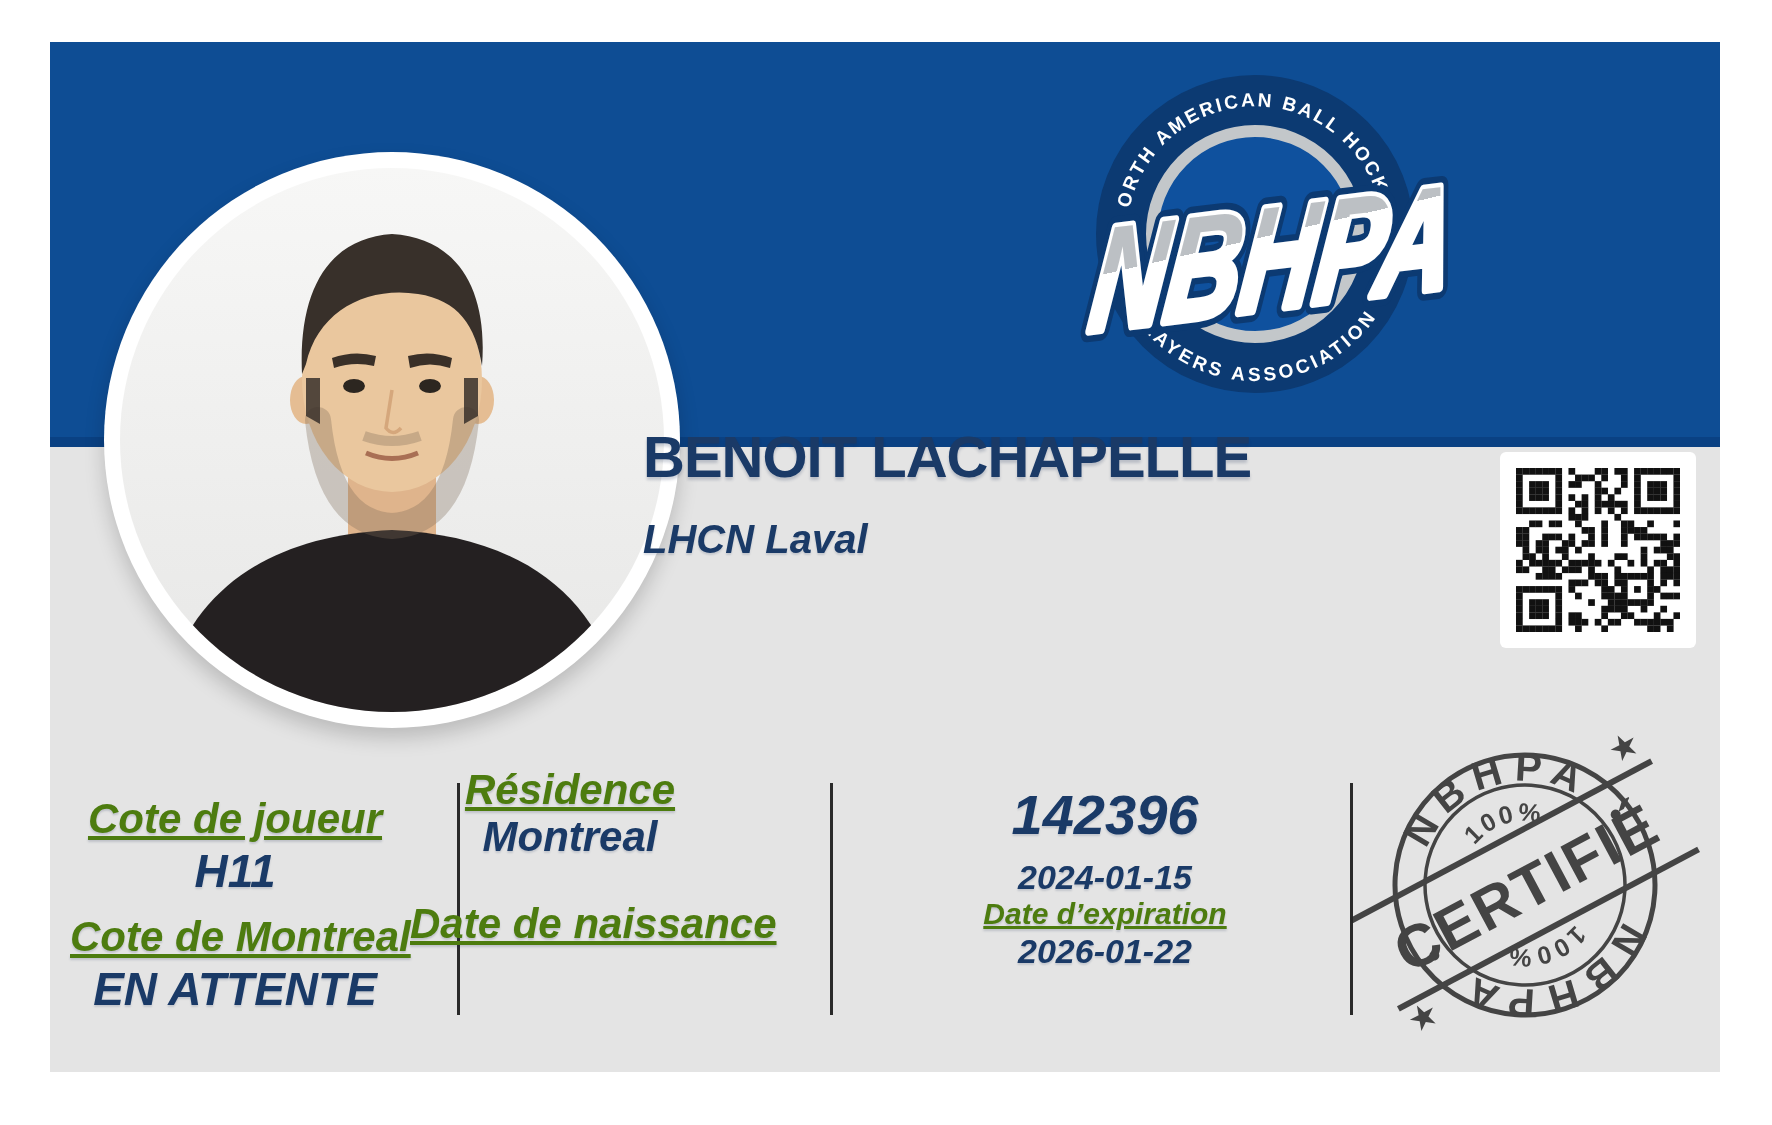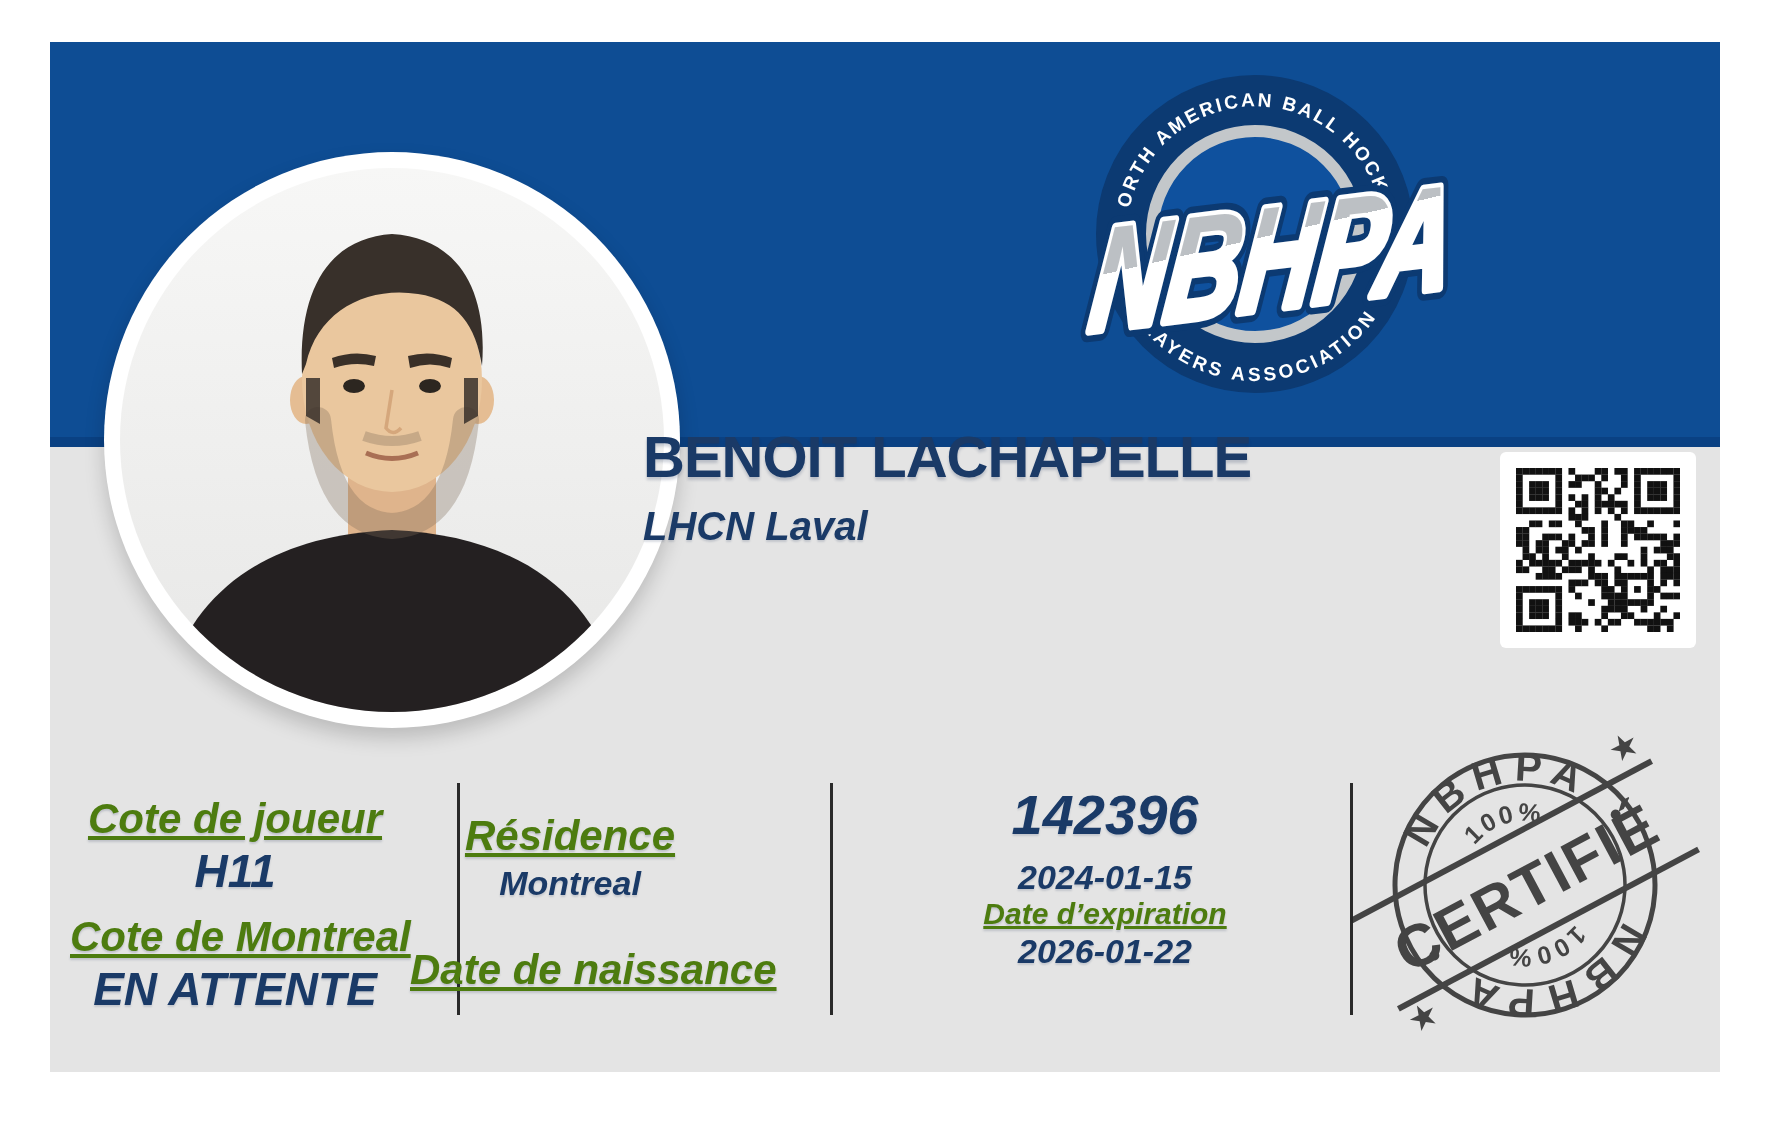--- a/index.html
+++ b/index.html
@@ -11,31 +11,31 @@
   .photo{position:absolute;left:54px;top:110px;width:576px;height:576px;border-radius:50%;
          background:#ffffff;box-shadow:0 10px 20px rgba(0,0,0,.18);}
   .photo svg{position:absolute;left:16px;top:16px;}
   .logo{position:absolute;left:990px;top:20px;}
   .qr{position:absolute;left:1450px;top:410px;width:196px;height:196px;background:#ffffff;border-radius:6px;}
   .qr svg{position:absolute;left:16px;top:16px;}
   .name-block{position:absolute;left:593px;top:382px;width:830px;}
   .name{font-size:58px;line-height:66px;font-weight:bold;color:#1a3a67;
         letter-spacing:-1px;text-shadow:0 3px 3px rgba(20,40,80,.20);white-space:nowrap;}
   .team{font-size:40px;line-height:48px;font-weight:bold;font-style:italic;color:#1a3a67;
-        margin-top:12px;text-shadow:0 2px 2px rgba(20,40,80,.15);}
+        margin-top:25px;text-shadow:0 2px 2px rgba(20,40,80,.15);}
   .vdiv{position:absolute;top:741px;width:3px;height:232px;background:#2a2a2a;}
   .d1{left:407px;} .d2{left:780px;} .d3{left:1300px;}
   .col{position:absolute;text-align:center;font-weight:bold;font-style:italic;}
   .col1{left:20px;top:752px;width:330px;}
-  .col2{left:360px;top:769px;width:320px;}
+  .col2{left:360px;top:723px;width:320px;}
   .col3{left:860px;top:740px;width:390px;}
   .flabel{font-size:42px;line-height:50px;color:#4d7c0f;text-shadow:0 2px 2px rgba(20,40,80,.18);white-space:nowrap;text-decoration:underline;}
   .flabel.small{font-size:30px;line-height:36px;}
   .fvalue{font-size:46px;line-height:54px;color:#1a3a67;text-shadow:0 2px 2px rgba(20,40,80,.15);white-space:nowrap;}
-  .fvalue.small{font-size:34px;line-height:44px;}
+  .fvalue.small{font-size:42px;line-height:44px;}
   .fvalue.big{font-size:56px;line-height:66px;}
   .fvalue.date{font-size:34px;line-height:38px;}
   .sp14{height:14px;} .sp40{height:40px;} .sp10{height:10px;}
   .stamp{position:absolute;left:1275px;top:643px;opacity:.84;}
 </style>
 </head>
 <body>
 
 <div class="stage">
   <div class="card">

